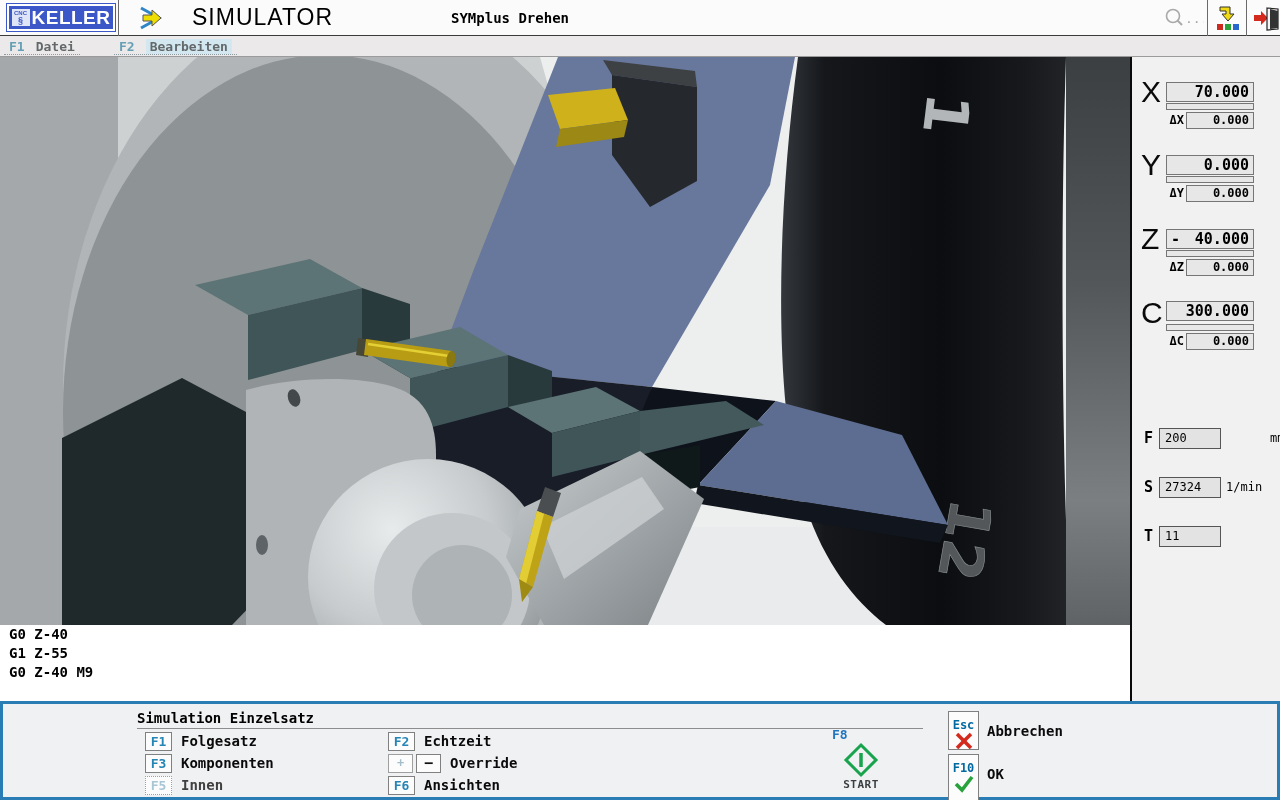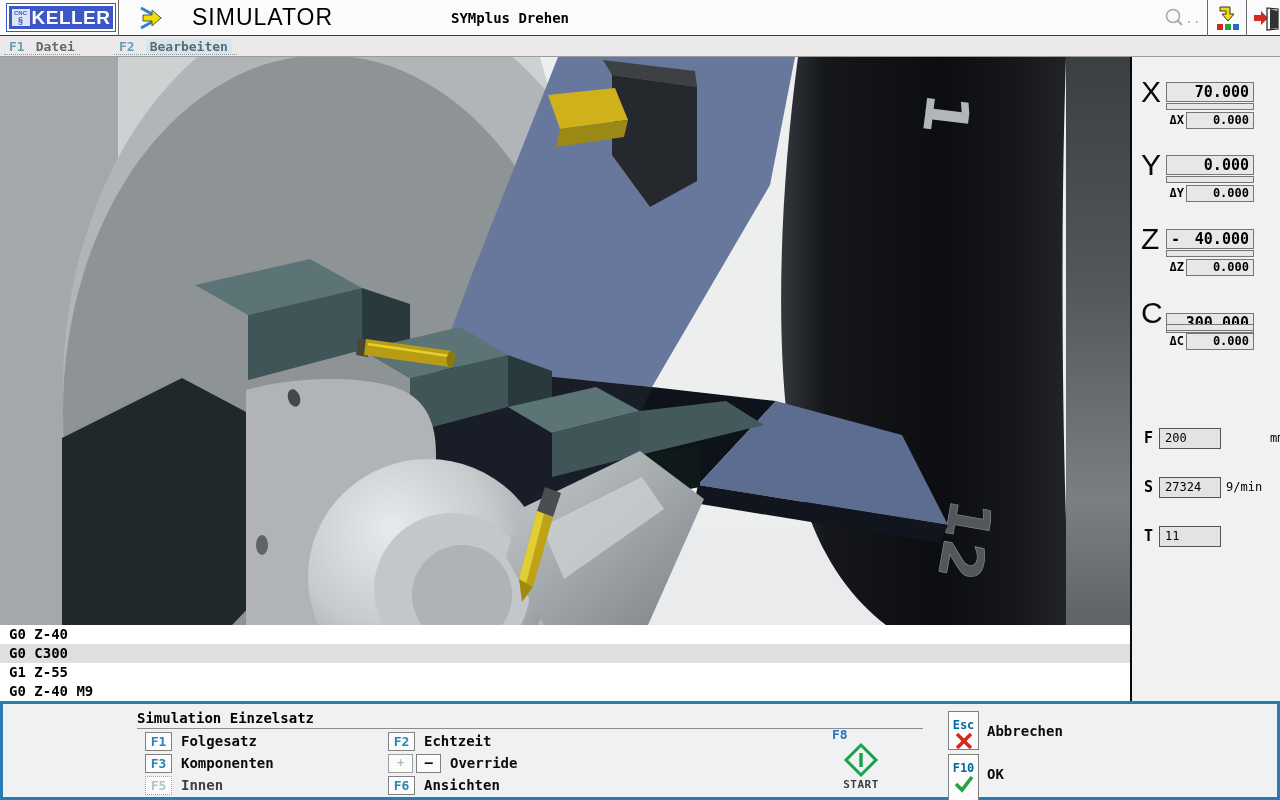--- a/index.html
+++ b/index.html
@@ -212,21 +212,20 @@
         <polygon points="603,3 695,14 697,30 612,18" fill="#3e4144"></polygon>
         <polygon points="612,18 697,30 697,124 650,150 612,98" fill="#25282c"></polygon>
         <polygon points="548,38 615,31 628,63 560,72" fill="#cfb11c"></polygon>
         <polygon points="560,72 628,63 624,80 556,90" fill="#9c8815"></polygon>
       </g>
     </svg>
   </div>
 
   <div class="gcode">
     <div class="gline">G0 Z-40</div>
-    <div class="gline active">G0 C300</div>
     <div class="gline">G1 Z-55</div>
     <div class="gline">G0 Z-40 M9</div>
   </div>
 
   <div class="sidebar">
 
     <div class="axis-letter" style="top:22px;">X</div>
     <div class="vbox" style="top:25px;">
         <span class="sign"></span>
         <span>70.000</span>
@@ -247,35 +246,35 @@
     <div class="axis-letter" style="top:169px;">Z</div>
     <div class="vbox" style="top:172px;">
         <span class="sign">-</span>
         <span>40.000</span>
       </div>
     <div class="vstrip" style="top:193px;"></div>
     <div class="dlabel" style="top:202px;">ΔZ</div>
     <div class="dbox" style="top:202px;">0.000</div>
 
     <div class="axis-letter" style="top:243px;">C</div>
-    <div class="vbox" style="top:256px;justify-content:flex-end;">
+    <div class="vbox" style="top:244px;justify-content:flex-end;">
         <span class="sign"></span>
         <span>300.000</span>
       </div>
     <div class="vstrip" style="top:267px;"></div>
     <div class="dlabel" style="top:276px;">ΔC</div>
     <div class="dbox" style="top:276px;">0.000</div>
 
     <div class="feed-label" style="top:371px;">F</div>
     <div class="feed-box" style="top:371px;">200</div>
     <div class="feed-unit" style="top:371px;margin-left:44px;">mm/min</div>
 
     <div class="feed-label" style="top:420px;">S</div>
     <div class="feed-box" style="top:420px;">27324</div>
-    <div class="feed-unit" style="top:420px;">9/min</div>
+    <div class="feed-unit" style="top:420px;">1/min</div>
 
     <div class="feed-label" style="top:469px;">T</div>
     <div class="feed-box" style="top:469px;">11</div>
   </div>
 
   <div class="footer">
     <div class="f-title">Simulation Einzelsatz</div>
     <div class="f-rule"></div>
 
     <div class="fkey" style="left:142px; top:28px;">F1</div>

